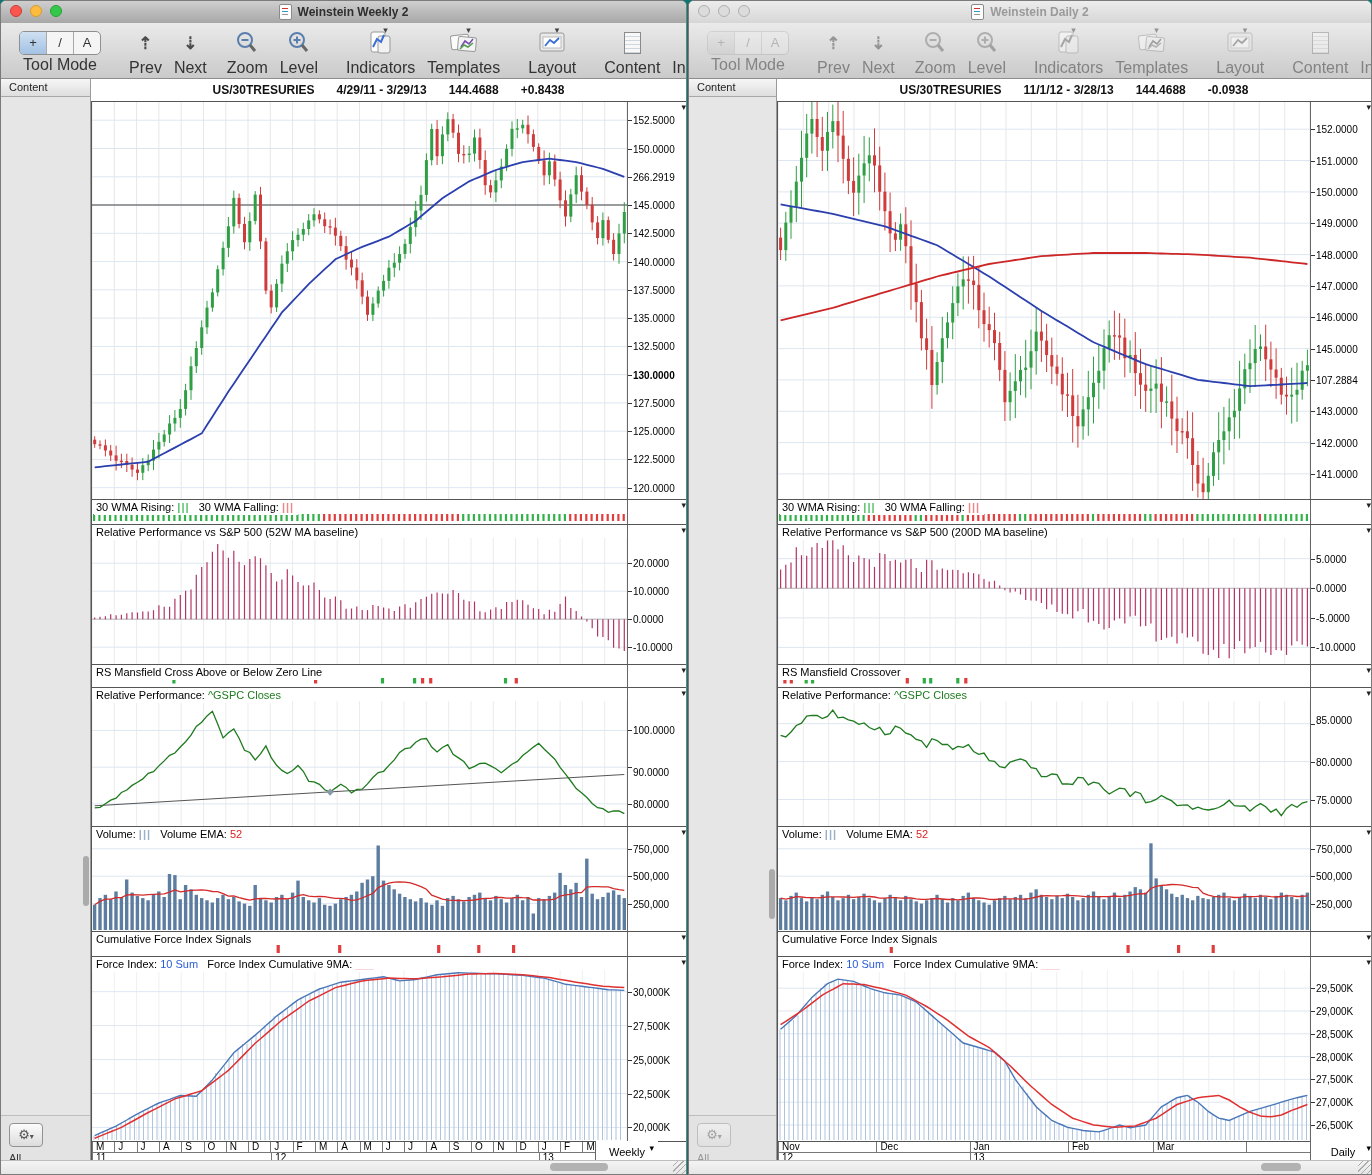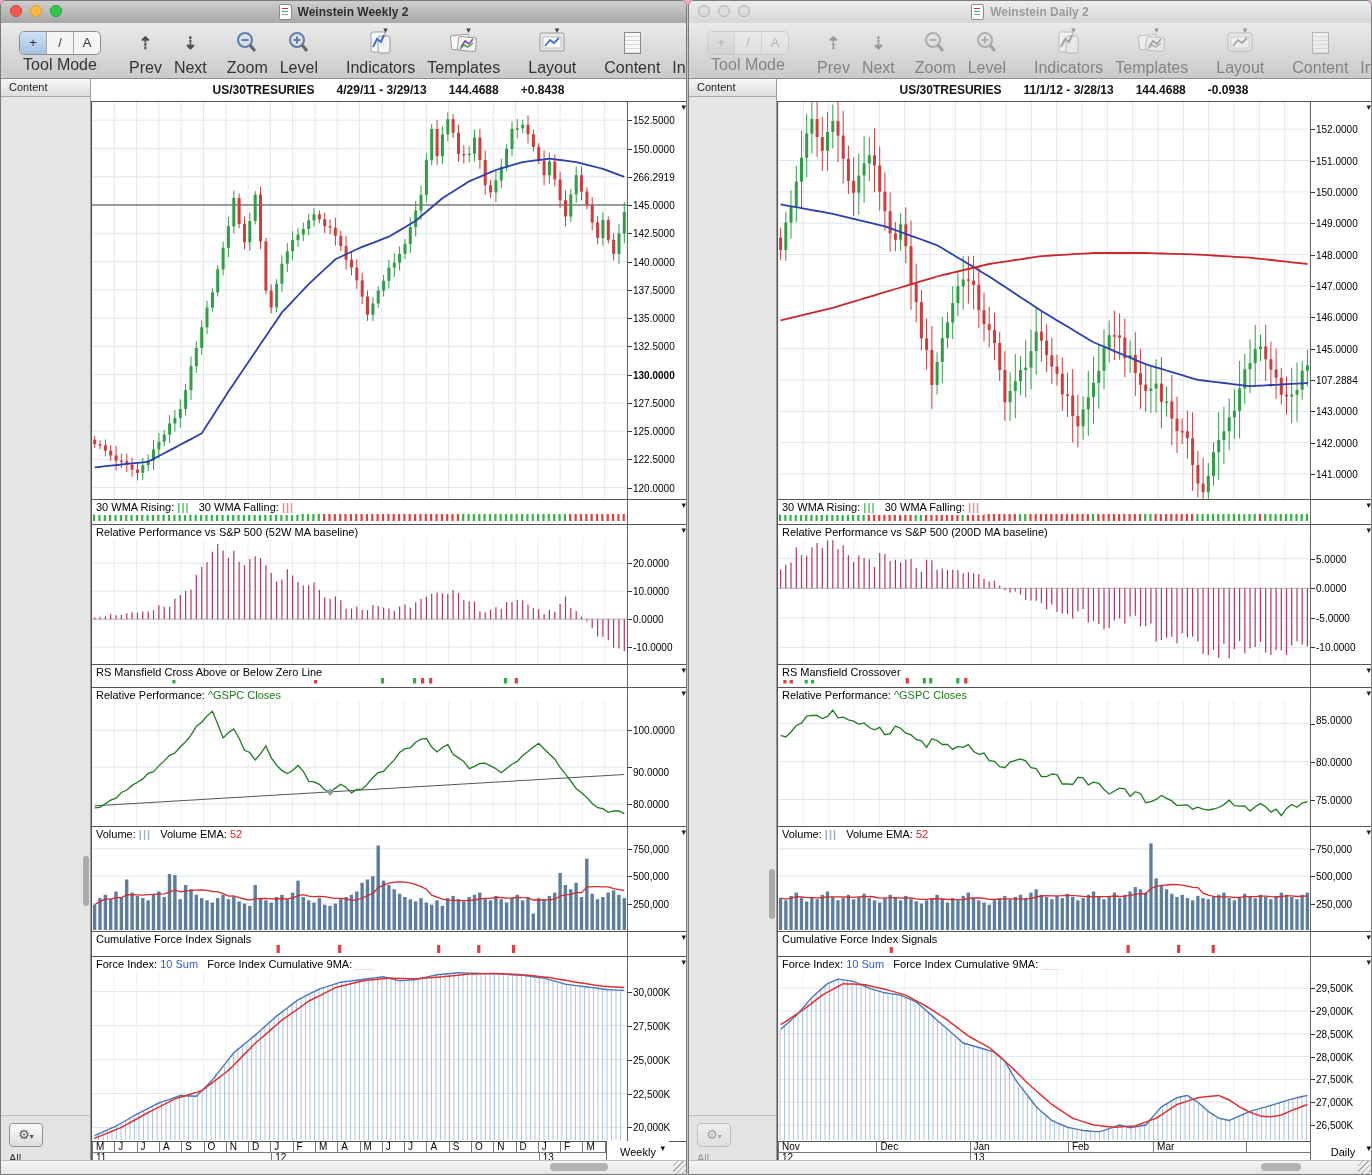--- a/index.html
+++ b/index.html
@@ -1,16 +1,16 @@
 <!DOCTYPE html>
 <html><head>
 <meta charset="utf-8">
 <style>
   html,body{margin:0;padding:0;background:#ffffff;font-family:"Liberation Sans",sans-serif;}
-  #stage{position:relative;width:1372px;height:1175px;background:#f9a8d4;overflow:hidden;}
+  #stage{position:relative;width:1372px;height:1175px;background:#0f766e;overflow:hidden;}
   .win{position:absolute;top:0;height:1175px;background:#fff;border:1px solid #7a7a7a;box-sizing:border-box;
        border-radius:6px 6px 0 0;overflow:hidden;}
   
   .titlebar{position:absolute;left:0;right:0;top:0;height:22px;
     background:linear-gradient(#cfcfcf,#a7a7a7);border-bottom:1px solid #6e6e6e;
     display:flex;align-items:center;justify-content:center;}
   .win.inactive .titlebar{background:linear-gradient(#ededed,#d6d6d6);}
   .lights{position:absolute;left:9px;top:4px;display:flex;gap:8px;}
   .tl{width:12px;height:12px;border-radius:50%;display:inline-block;box-sizing:border-box;}
   .tl.red{background:#f9574e;border:1px solid #ce3c36;}
@@ -1135,21 +1135,21 @@
           <div class="xcell" style="left: 423.5px; width: 22.3px; top: 0px;">D</div>
           <div class="xcell" style="left: 445.8px; width: 22.3px; top: 0px;">J</div>
           <div class="xcell" style="left: 468.1px; width: 22.3px; top: 0px;">F</div>
           <div class="xcell" style="left: 490.4px; width: 22.3px; top: 0px;">M</div>
           <div class="xcell" style="left: 512.7px; width: 22.3px; top: 0px;">A</div>
           <div style="position: absolute; left: 0px; top: 11px; width: 535px; height: 1px; background: rgb(119, 119, 119);"></div>
           <div class="xcell" style="left: 0px; width: 60px; top: 11px;">11</div>
           <div class="xcell" style="left: 179.2px; width: 60px; top: 11px;">12</div>
           <div class="xcell" style="left: 446.7px; width: 60px; top: 11px;">13</div>
         </div>
-        <div class="tfcell" style="left: 514px; top: 1040px; width: 62px; height: 22px; border-left: 1px solid rgb(102, 102, 102);">Weekly<div class="ddt2">▾</div></div>
+        <div class="tfcell" style="left: 503px; top: 1040px; width: 62px; height: 22px; border-left: 1px solid rgb(102, 102, 102);">Weekly<div class="ddt2">▾</div></div>
       </div>
     <div class="vscroll" style="left:679px;top:857px;height:50px;"></div>
     <div class="hscroll">
       <div class="hthumb" style="right:78px;width:58px;"></div>
       <div class="grip"></div>
     </div>
   </div>
 
   <div class="win inactive" id="win1" style="left:688px;width:684px;">
     <div class="titlebar">

